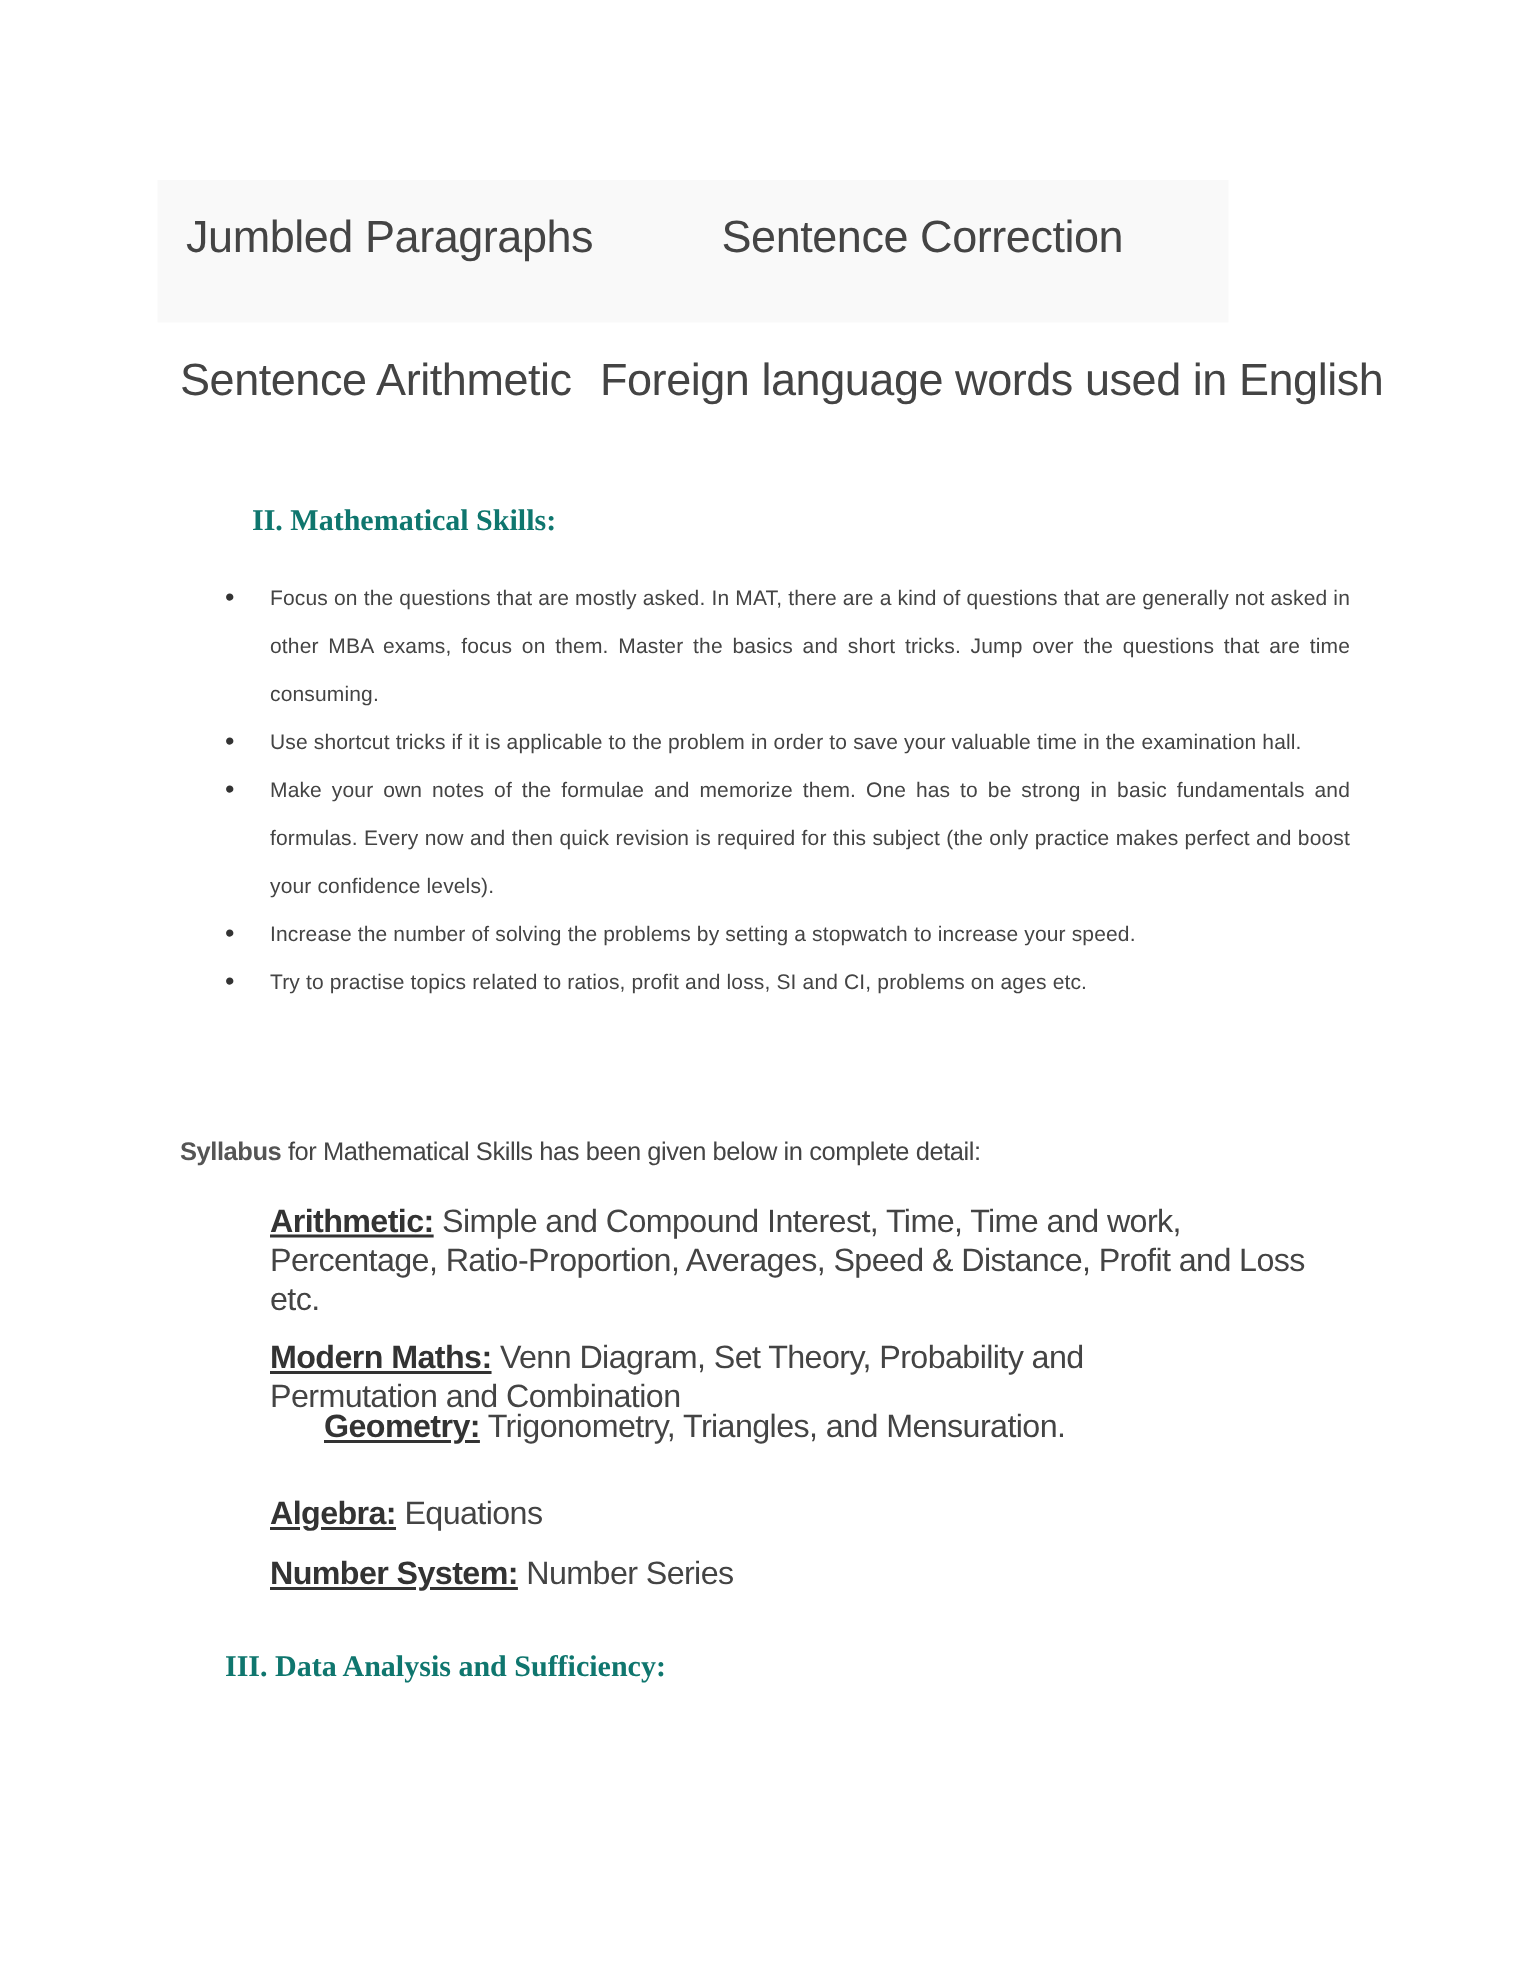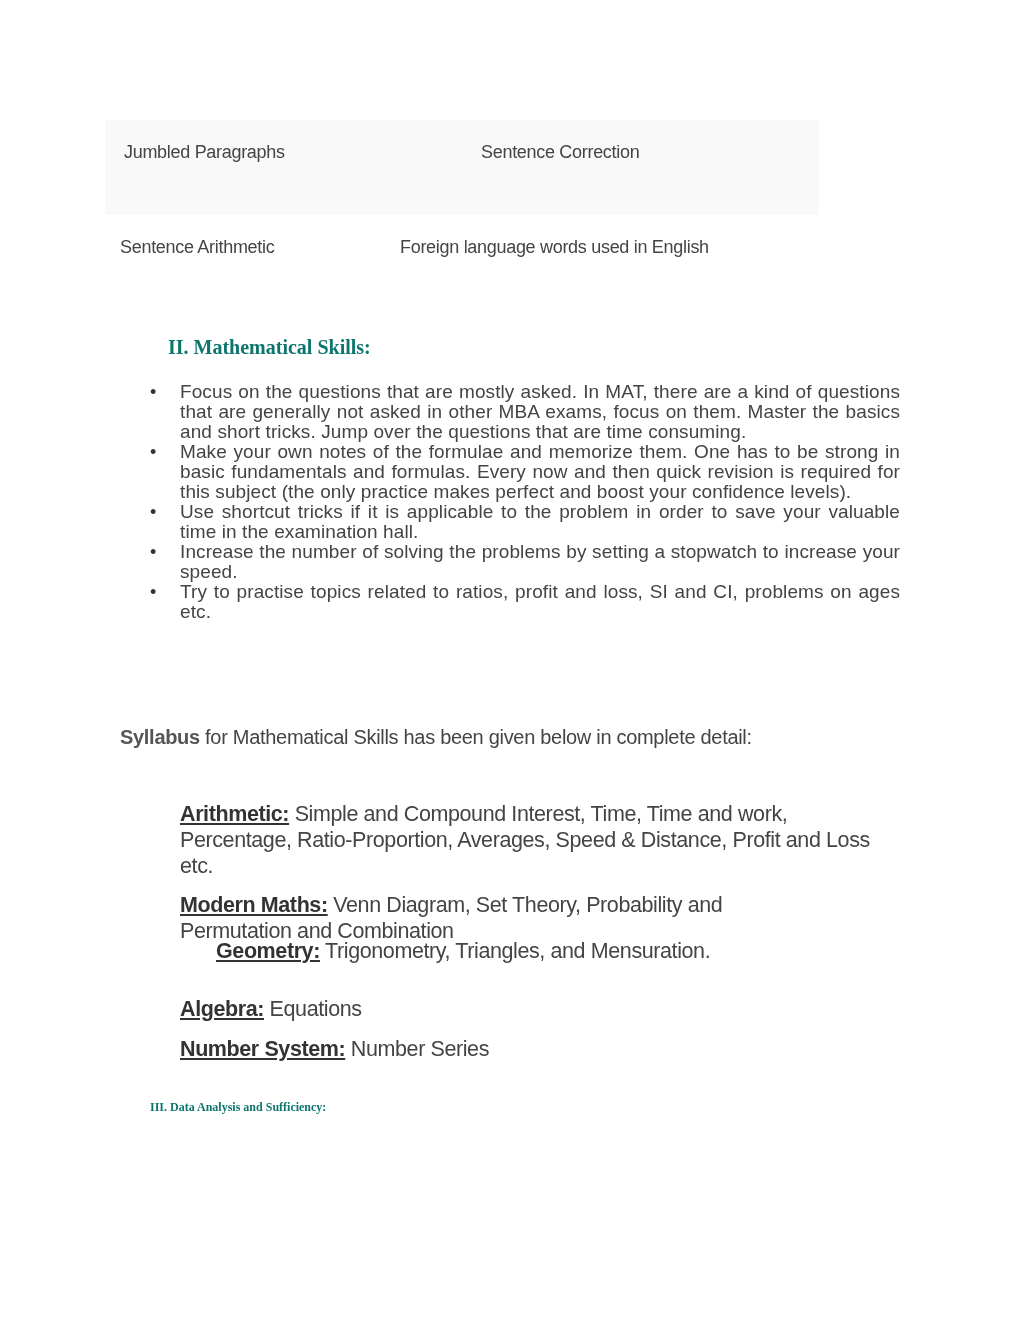--- a/index.html
+++ b/index.html
@@ -1,47 +1,47 @@
 <!DOCTYPE html>
 <html><head>
 <meta charset="utf-8">
 <style>
   html, body { margin:0; padding:0; background:#ffffff; }
   body { width:1020px; height:1320px; position:relative; overflow:hidden; color:#3a3a3a; font-family:"Liberation Sans", sans-serif; }
   .table-row1 { position:absolute; left:105px; top:120px; width:714px; height:95px; background:#f9f9f9; }
-  .cell { position:absolute; font-size:18px; color:#444; white-space:nowrap; letter-spacing:-0.3px; }
+  .cell { position:absolute; font-size:30px; color:#444; white-space:nowrap; letter-spacing:-0.3px; }
   .h2 { position:absolute; font-family:Liberation Serif, serif; font-weight:bold; color:#0f766e; }
   ul.bullets { position:absolute; left:150px; top:382px; width:750px; margin:0; padding:0; list-style:none; }
-  ul.bullets li { position:relative; padding-left:30px; font-size:19px; line-height:20px; text-align:justify; color:#444; letter-spacing:0.1px; }
+  ul.bullets li { position:relative; padding-left:30px; font-size:14px; line-height:32px; text-align:justify; color:#444; letter-spacing:0.1px; }
   ul.bullets li::before { content:"\2022"; position:absolute; left:0; top:0; font-size:18px; color:#333; }
-  .syllabus { position:absolute; left:120px; top:726px; font-size:20px; color:#444; white-space:nowrap; letter-spacing:-0.3px; }
+  .syllabus { position:absolute; left:120px; top:758px; font-size:17px; color:#444; white-space:nowrap; letter-spacing:-0.3px; }
   .syllabus b { color:#555; }
   .topic { position:absolute; left:180px; width:720px; font-size:21.5px; line-height:26px; color:#444; letter-spacing:-0.4px; }
   .topic b { color:#333;text-decoration:underline; }
 </style>
 </head>
 <body>
 
 <div class="table-row1"></div>
 <div class="cell" style="left:124px; top:142px;">Jumbled Paragraphs</div>
 <div class="cell" style="left:481px; top:142px;">Sentence Correction</div>
 <div class="cell" style="left:120px; top:237px;">Sentence Arithmetic</div>
 <div class="cell" style="left:384px; top:237px;margin-left:16px;">Foreign language words used in English</div>
 
 <div class="h2" style="left:168px; top:336px; font-size:20px;">II. Mathematical Skills:</div>
 
 <ul class="bullets">
   <li> Focus on the questions that are mostly asked. In MAT, there are a kind of questions that are generally not asked in other MBA exams, focus on them. Master the basics and short tricks. Jump over the questions that are time consuming.</li>
+  <li>Use shortcut tricks if it is applicable to the problem in order to save your valuable time in the examination hall.</li>
   <li>Make your own notes of the formulae and memorize them. One has to be strong in basic fundamentals and formulas. Every now and then quick revision is required for this subject (the only practice makes perfect and boost your confidence levels).</li>
-  <li>Use shortcut tricks if it is applicable to the problem in order to save your valuable time in the examination hall.</li>
   <li>Increase the number of solving the problems by setting a stopwatch to increase your speed.</li>
   <li>Try to practise topics related to ratios, profit and loss, SI and CI, problems on ages etc.</li>
 </ul>
 
 <div class="syllabus"><b>Syllabus</b><span> for Mathematical Skills has been given below in complete detail:</span></div>
 
 <div class="topic" style="top:801px;"><b>Arithmetic:</b><span>  Simple and Compound Interest, Time, Time and work, Percentage, Ratio-Proportion, Averages, Speed &amp; Distance, Profit and Loss etc.</span></div>
 <div class="topic" style="top:892px; width:620px;"><b>Modern Maths:</b><span> Venn Diagram, Set Theory, Probability and Permutation and Combination</span></div>
 <div class="topic" style="top:938px;margin-left:36px;"><b>Geometry:</b><span> Trigonometry, Triangles, and Mensuration.</span></div>
 <div class="topic" style="top:996px;"><b>Algebra:</b><span> Equations</span></div>
 <div class="topic" style="top:1036px;"><b>Number System:</b><span> Number Series</span></div>
 
-<div class="h2" style="left:150px; top:1100px; font-size:12px;">III. Data Analysis and Sufficiency:</div>
+<div class="h2" style="left:150px; top:1100px; font-size:20px;">III. Data Analysis and Sufficiency:</div>
 
 </body></html>

